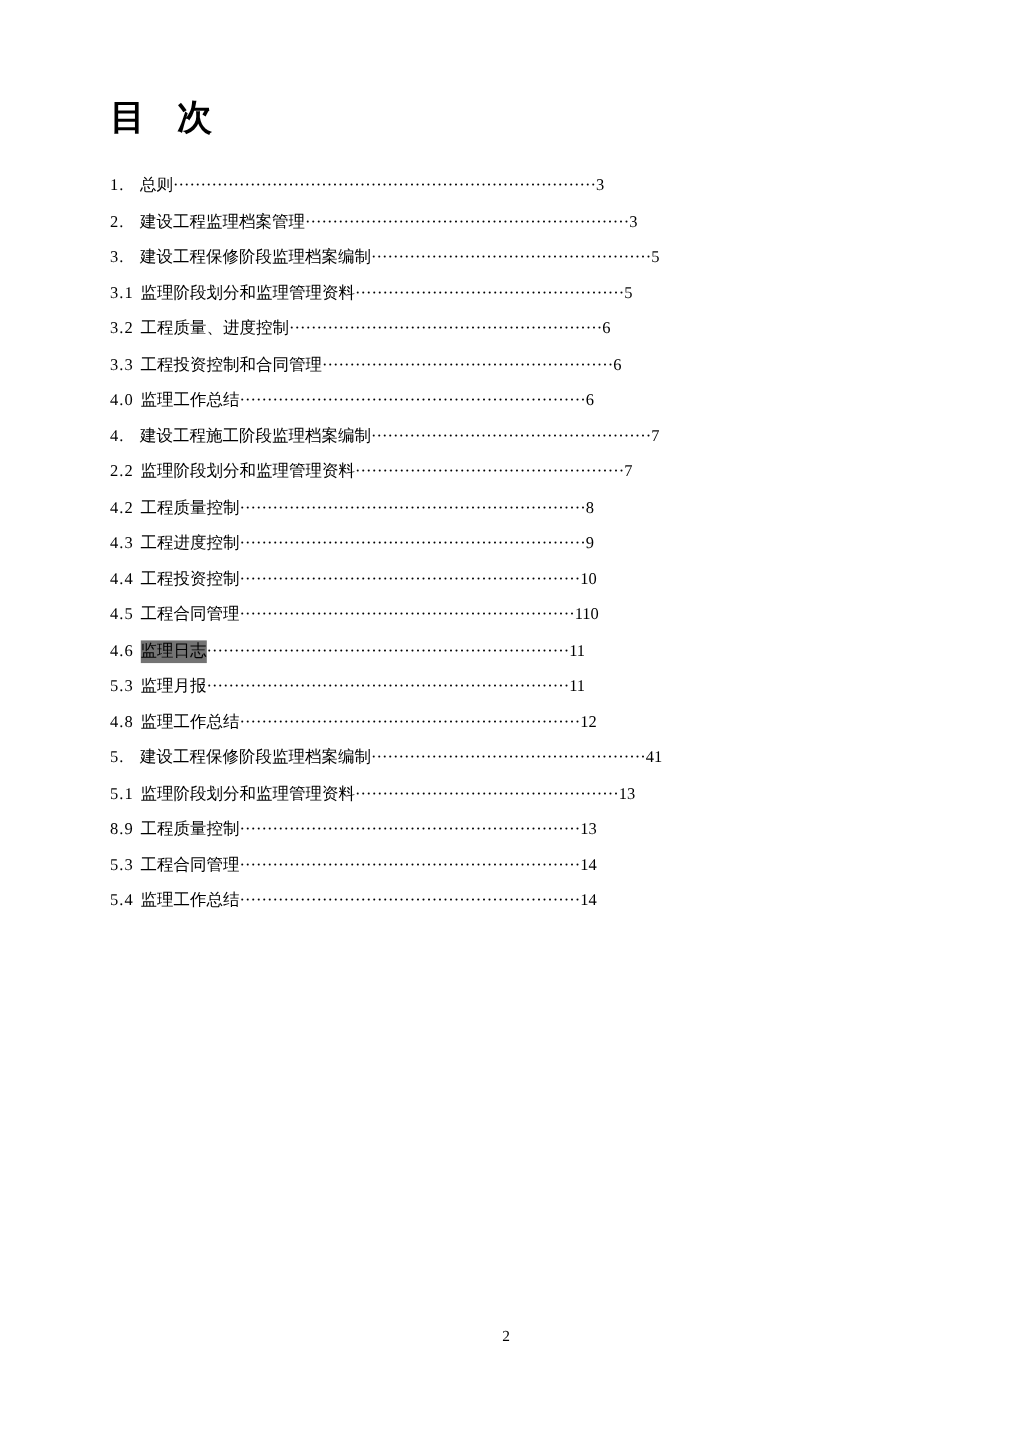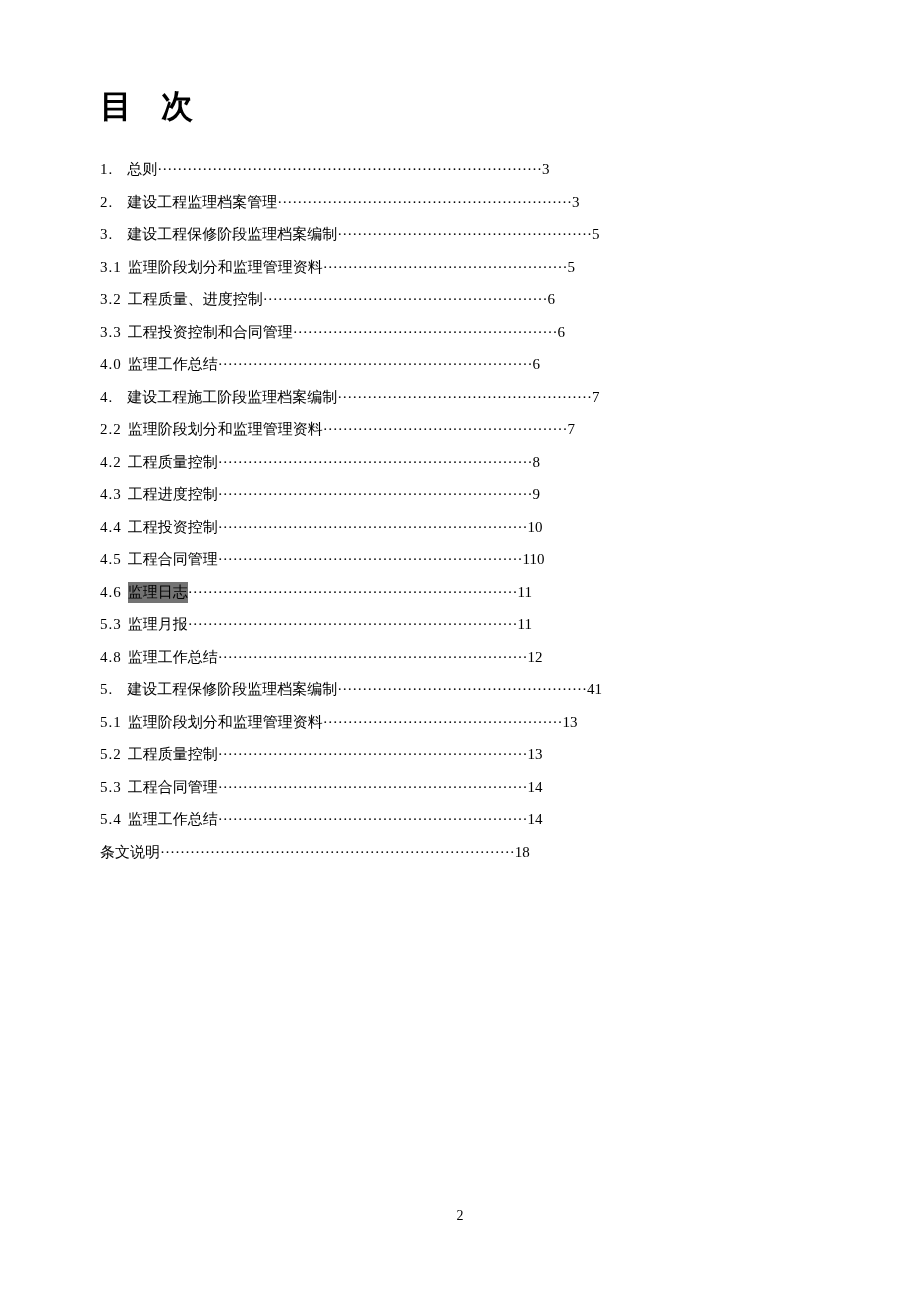--- a/index.html
+++ b/index.html
@@ -197,41 +197,36 @@
         <span class="pagenum">41</span>
       </div>
       <div class="toc-line">
         <span class="num">5.1</span>
         <span class="gap-narrow"></span>
         <span class="label">监理阶段划分和监理管理资料</span>
         <span class="dots">················································</span>
         <span class="pagenum">13</span>
       </div>
       <div class="toc-line">
-        <span class="num">5.2</span>
+        <span class="num">8.9</span>
         <span class="gap-narrow"></span>
         <span class="label">工程质量控制</span>
         <span class="dots">······························································</span>
         <span class="pagenum">13</span>
       </div>
       <div class="toc-line">
         <span class="num">5.3</span>
         <span class="gap-narrow"></span>
         <span class="label">工程合同管理</span>
         <span class="dots">······························································</span>
         <span class="pagenum">14</span>
       </div>
       <div class="toc-line">
         <span class="num">5.4</span>
         <span class="gap-narrow"></span>
         <span class="label">监理工作总结</span>
         <span class="dots">······························································</span>
         <span class="pagenum">14</span>
-      </div>
-      <div class="toc-line">
-        <span class="label">条文说明</span>
-        <span class="dots">·······································································</span>
-        <span class="pagenum">18</span>
       </div>
     </div>
 </div>
 
 <div class="footer">2</div>
 
 </body></html>

